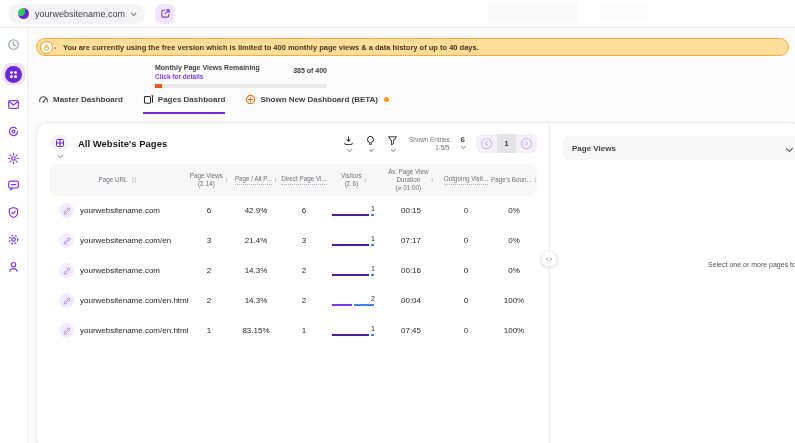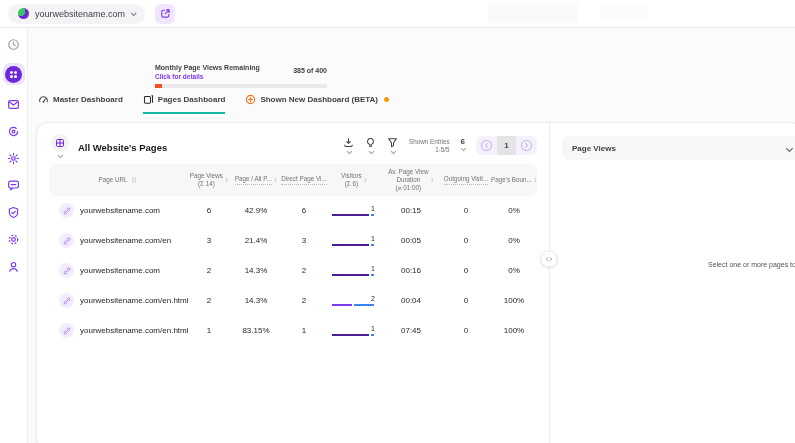--- a/index.html
+++ b/index.html
@@ -49,30 +49,30 @@
   .quota-row { display:flex; align-items:flex-start; }
   .q-label { font-size:7px; font-weight:700; color:#3f3f46; }
   .q-link { font-size:6.5px; font-weight:700; color:#7c3aed; margin-top:2px; cursor:pointer; }
   .q-value { font-size:7px; font-weight:600; color:#3f3f46; margin-left:auto; padding-top:3px; }
   .q-bar { margin-top:4px; width:172px; height:3.5px; background:#e9e9ec; }
   .q-fill { height:100%; background:#f4511e; }
 
   .tabs { position:absolute; left:10px; top:66px; display:flex; align-items:flex-start; gap:20px; }
   .tab { display:flex; align-items:center; gap:4px; font-size:8px; font-weight:600; color:#3f3f46;
     padding-bottom:7px; cursor:pointer; }
-  .tab.active { border-bottom:2px solid #14b8a6; }
+  .tab.active { border-bottom:2px solid #6d28d9; }
   .beta-dot { width:5px; height:5px; border-radius:50%; background:#f59e0b; margin-left:2px; }
 
   
   .card { position:absolute; left:8px; top:94px; right:-8px; bottom:-8px; background:#fff;
     border:1px solid #ececf0; border-radius:12px; box-shadow:0 1px 4px rgba(20,20,40,.05); overflow:hidden; }
   .left-panel { position:absolute; left:0; top:0; bottom:0; width:512px; }
   .right-panel { position:absolute; left:512px; top:0; bottom:0; right:0; border-left:1px solid #ededf0; }
 
-  .panel-header { display:flex; align-items:center; padding:11px 12px 4px 14px; }
+  .panel-header { display:flex; align-items:flex-start; padding:11px 12px 4px 14px; }
   .tbl-icon-col { display:flex; flex-direction:column; align-items:center; gap:2px; cursor:pointer; }
   .tbl-icon { width:18px; height:18px; border-radius:50%; background:#f4f2f7;
     display:flex; align-items:center; justify-content:center; }
   .tbl-title { font-size:9.5px; font-weight:700; color:#18181b; margin:4px 0 0 9px; }
   .toolbar { margin-left:auto; display:flex; align-items:flex-start; gap:11px; }
   .tool { display:flex; flex-direction:column; align-items:center; gap:2px; cursor:pointer; padding-top:1px; }
   .tool .chv, .tbl-icon-col .chv, .psize .chv { width:3.5px; height:3.5px; border-color:#a1a1aa; }
   .entries { text-align:right; font-size:6.3px; color:#71717a; line-height:8px; padding-top:2px; }
   .psize { display:flex; flex-direction:column; align-items:center; gap:1px; cursor:pointer; padding-top:1px; }
   .psize-num { font-size:8px; font-weight:700; color:#3f3f46; }
@@ -191,20 +191,30 @@
   <div class="sb-ic">
     <svg width="13" height="13" viewBox="0 0 12 12">
         <circle cx="6" cy="4.3" r="2" fill="none" stroke="#7c3aed" stroke-width="1.1"></circle>
         <path d="M2.6 10.4a3.6 3.6 0 0 1 6.8 0" fill="none" stroke="#7c3aed" stroke-width="1.1" stroke-linecap="round"></path>
       </svg>
   </div>
 </div>
 
 <div class="content">
 
+  <div class="banner">
+    <span class="lock-badge">
+      <svg width="7" height="7" viewBox="0 0 10 10">
+          <rect x="2" y="4.4" width="6" height="4.2" rx="1" fill="none" stroke="#f59e0b" stroke-width="1.2"></rect>
+          <path d="M3.4 4.4V3.2a1.6 1.6 0 0 1 3.2 0v1.2" fill="none" stroke="#f59e0b" stroke-width="1.2"></path>
+        </svg>
+      <span class="lock-dot"></span>
+    </span>
+    <span class="banner-text">You are currently using the free version which is limited to 400 monthly page views &amp; a data history of up to 40 days.</span>
+  </div>
 
 
   <div class="quota">
     <div class="quota-row">
       <div>
         <div class="q-label">Monthly Page Views Remaining</div>
         <div class="q-link">Click for details</div>
       </div>
       <div class="q-value">385 of 400</div>
     </div>
@@ -392,21 +402,21 @@
           <div class="cell">3</div>
           <div class="cell">
               <div class="spark-cell">
                 <div class="spark-num">1</div>
                 <div class="spark-line">
                   <div style="height: 2.5px; background: rgb(76, 29, 149); width: 84%; margin-right: 2px;"></div>
                   <div style="height: 2.5px; background: rgb(59, 130, 246); width: 8%;"></div>
                 </div>
               </div>
             </div>
-          <div class="cell">00:05</div>
+          <div class="cell">07:17</div>
           <div class="cell">0</div>
           <div class="cell">0%</div>
         </div>
 
         <div class="trow">
           <div class="cell url-cell">
               <span class="link-ic">
                 <svg width="8" height="8" viewBox="0 0 12 12">
                   <path d="M4.6 7.4 7.4 4.6M3.4 6.2l-1 1a1.9 1.9 0 1 0 2.7 2.7l1-1M8.6 5.8l1-1A1.9 1.9 0 1 0 6.9 2.1l-1 1" fill="none" stroke="#8b5cf6" stroke-width="1.1" stroke-linecap="round"></path>
                 </svg>

